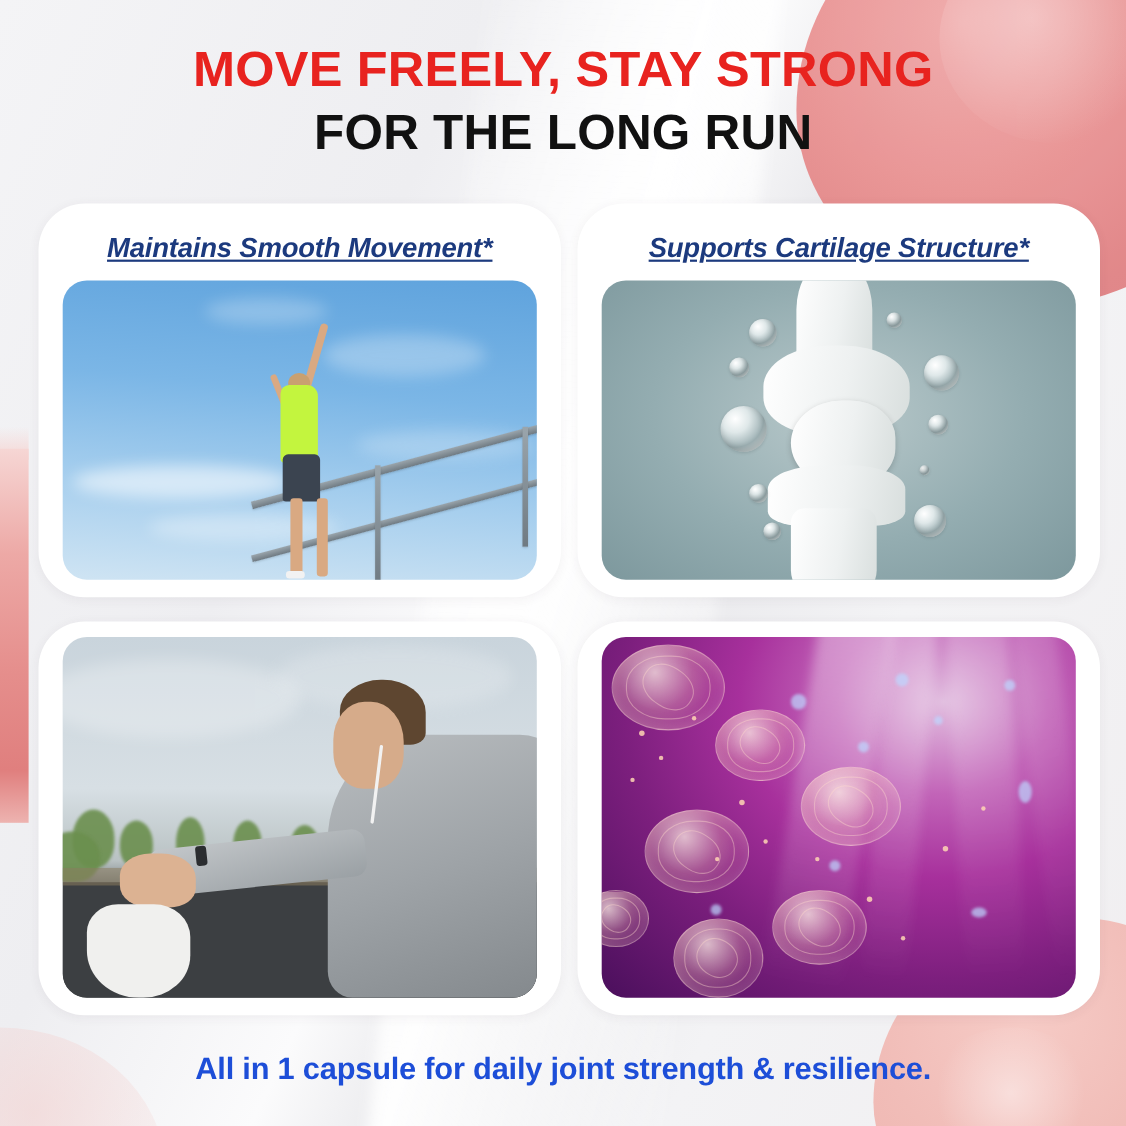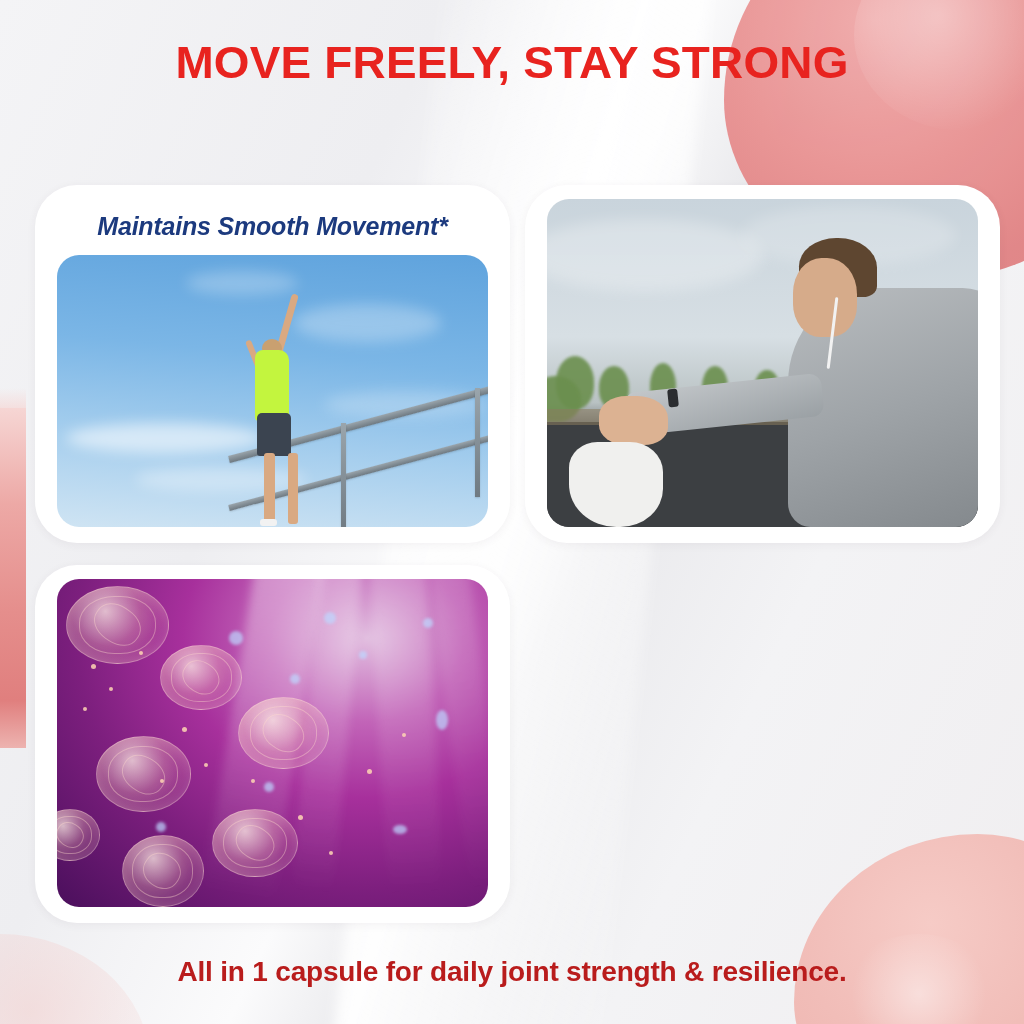--- a/index.html
+++ b/index.html
@@ -101,20 +101,21 @@
   }
   .card-title {
     color:#1c3a7e;
     font-size:25px;
     font-weight:700;
     font-style:italic;
     text-align:center;
     letter-spacing:-.2px;
     padding:14px 8px 14px 8px;
     line-height:1.1;
+    text-decoration:underline;
   }
   .card-media {
     flex:1; border-radius:22px; overflow:hidden; position:relative;
     margin:0 8px 2px 8px;
   }
 
   
   .m-sky { background:linear-gradient(185deg,#5fa3dd 0%,#7bb6e6 38%,#a7cfee 70%,#cfe4f3 100%); }
   .cloud { position:absolute; background:rgba(255,255,255,.55); filter:blur(7px); border-radius:50%; }
   .rail {
@@ -172,40 +173,41 @@
     border-radius:46%;
   }
   .cell::after { inset:26%; transform:rotate(34deg); }
   .dot { position:absolute; border-radius:50%; background:rgba(255,214,180,.85); }
   .dot-blue { position:absolute; border-radius:50%; background:rgba(190,215,255,.7); filter:blur(1.6px); }
 
   
   .footer {
     position:absolute; left:0; bottom:36px; width:100%;
     text-align:center; z-index:5;
-    font-size:28px; font-weight:700; color:#b91c1c;
+    font-size:28px; font-weight:700; color:#1d4ed8;
     letter-spacing:-.2px;
   }
 </style>
 </head>
 <body>
 
 <div class="bg">
   <div class="bg-sheen"></div>
   <div class="blob-tr"></div>
   <div class="blob-tr-2"></div>
   <div class="strip-left-soft"></div>
   <div class="strip-left"></div>
   <div class="blob-br"></div>
   <div class="blob-br-hi"></div>
   <div class="blob-bl"></div>
 </div>
 
 <div class="headline">
   <div class="l1">MOVE FREELY, STAY STRONG</div>
+  <div class="l2">FOR THE LONG RUN</div>
 </div>
 
 <div class="grid">
 
   <div class="card">
     <div class="card-title">Maintains Smooth Movement*</div>
     <div class="card-media m-sky">
       <div class="cloud" style="left:2%;top:62%;width:46%;height:11%;"></div>
       <div class="cloud" style="left:18%;top:78%;width:40%;height:9%;opacity:.6;"></div>
       <div class="cloud" style="left:55%;top:18%;width:34%;height:14%;opacity:.5;"></div>
@@ -221,20 +223,44 @@
       <div class="fig-arm" style="left:45.5%;top:31%;width:6px;height:16%;transform:rotate(-22deg);"></div>
       <div class="fig-head" style="left:47.5%;top:31%;width:20px;height:19px;"></div>
       <div class="fig-torso" style="left:46%;top:35%;width:34px;height:26%;"></div>
       <div class="fig-shorts" style="left:46.5%;top:58%;width:34px;height:16%;"></div>
       <div class="fig-leg" style="left:48%;top:73%;width:11px;height:26%;"></div>
       <div class="fig-leg" style="left:53.5%;top:73%;width:10px;height:26%;"></div>
       <div class="fig-shoe" style="left:47%;top:97%;width:17px;height:7px;"></div>
     </div>
   </div>
 
+  <div class="card">
+    <div class="card-title">Supports Cartilage Structure*</div>
+    <div class="card-media m-joint">
+
+      <div class="bone" style="left:41%;top:-6%;width:16%;height:40%;border-radius:40% 40% 18% 18%;"></div>
+      <div class="bone" style="left:34%;top:22%;width:31%;height:30%;border-radius:46% 46% 42% 42%;"></div>
+
+      <div class="bone" style="left:40%;top:40%;width:22%;height:29%;border-radius:50% 44% 46% 52%;box-shadow:0 2px 6px rgba(0,0,0,.18);"></div>
+
+      <div class="bone" style="left:35%;top:62%;width:29%;height:20%;border-radius:40% 40% 24% 24%;"></div>
+      <div class="bone" style="left:40%;top:76%;width:18%;height:30%;border-radius:16% 16% 30% 30%;"></div>
+
+      <div class="bubble" style="left:25%;top:42%;width:42px;height:42px;"></div>
+      <div class="bubble" style="left:68%;top:25%;width:32px;height:32px;"></div>
+      <div class="bubble" style="left:31%;top:13%;width:25px;height:25px;"></div>
+      <div class="bubble" style="left:27%;top:26%;width:18px;height:18px;"></div>
+      <div class="bubble" style="left:60%;top:11%;width:14px;height:14px;"></div>
+      <div class="bubble" style="left:69%;top:45%;width:18px;height:18px;"></div>
+      <div class="bubble" style="left:66%;top:75%;width:29px;height:29px;"></div>
+      <div class="bubble" style="left:31%;top:68%;width:17px;height:17px;"></div>
+      <div class="bubble" style="left:34%;top:81%;width:16px;height:16px;"></div>
+      <div class="bubble" style="left:67%;top:62%;width:9px;height:9px;"></div>
+    </div>
+  </div>
 
   <div class="card">
     <div class="card-media m-stretch">
       <div class="cloud" style="left:-5%;top:6%;width:55%;height:22%;opacity:.5;"></div>
       <div class="cloud" style="left:45%;top:2%;width:50%;height:18%;opacity:.35;"></div>
       <div class="tree" style="left:2%;top:48%;width:9%;height:16%;"></div>
       <div class="tree" style="left:12%;top:51%;width:7%;height:13%;"></div>
       <div class="tree" style="left:24%;top:50%;width:6%;height:14%;"></div>
       <div class="tree" style="left:36%;top:51%;width:6%;height:13%;"></div>
       <div class="tree" style="left:48%;top:52%;width:6%;height:12%;"></div>

